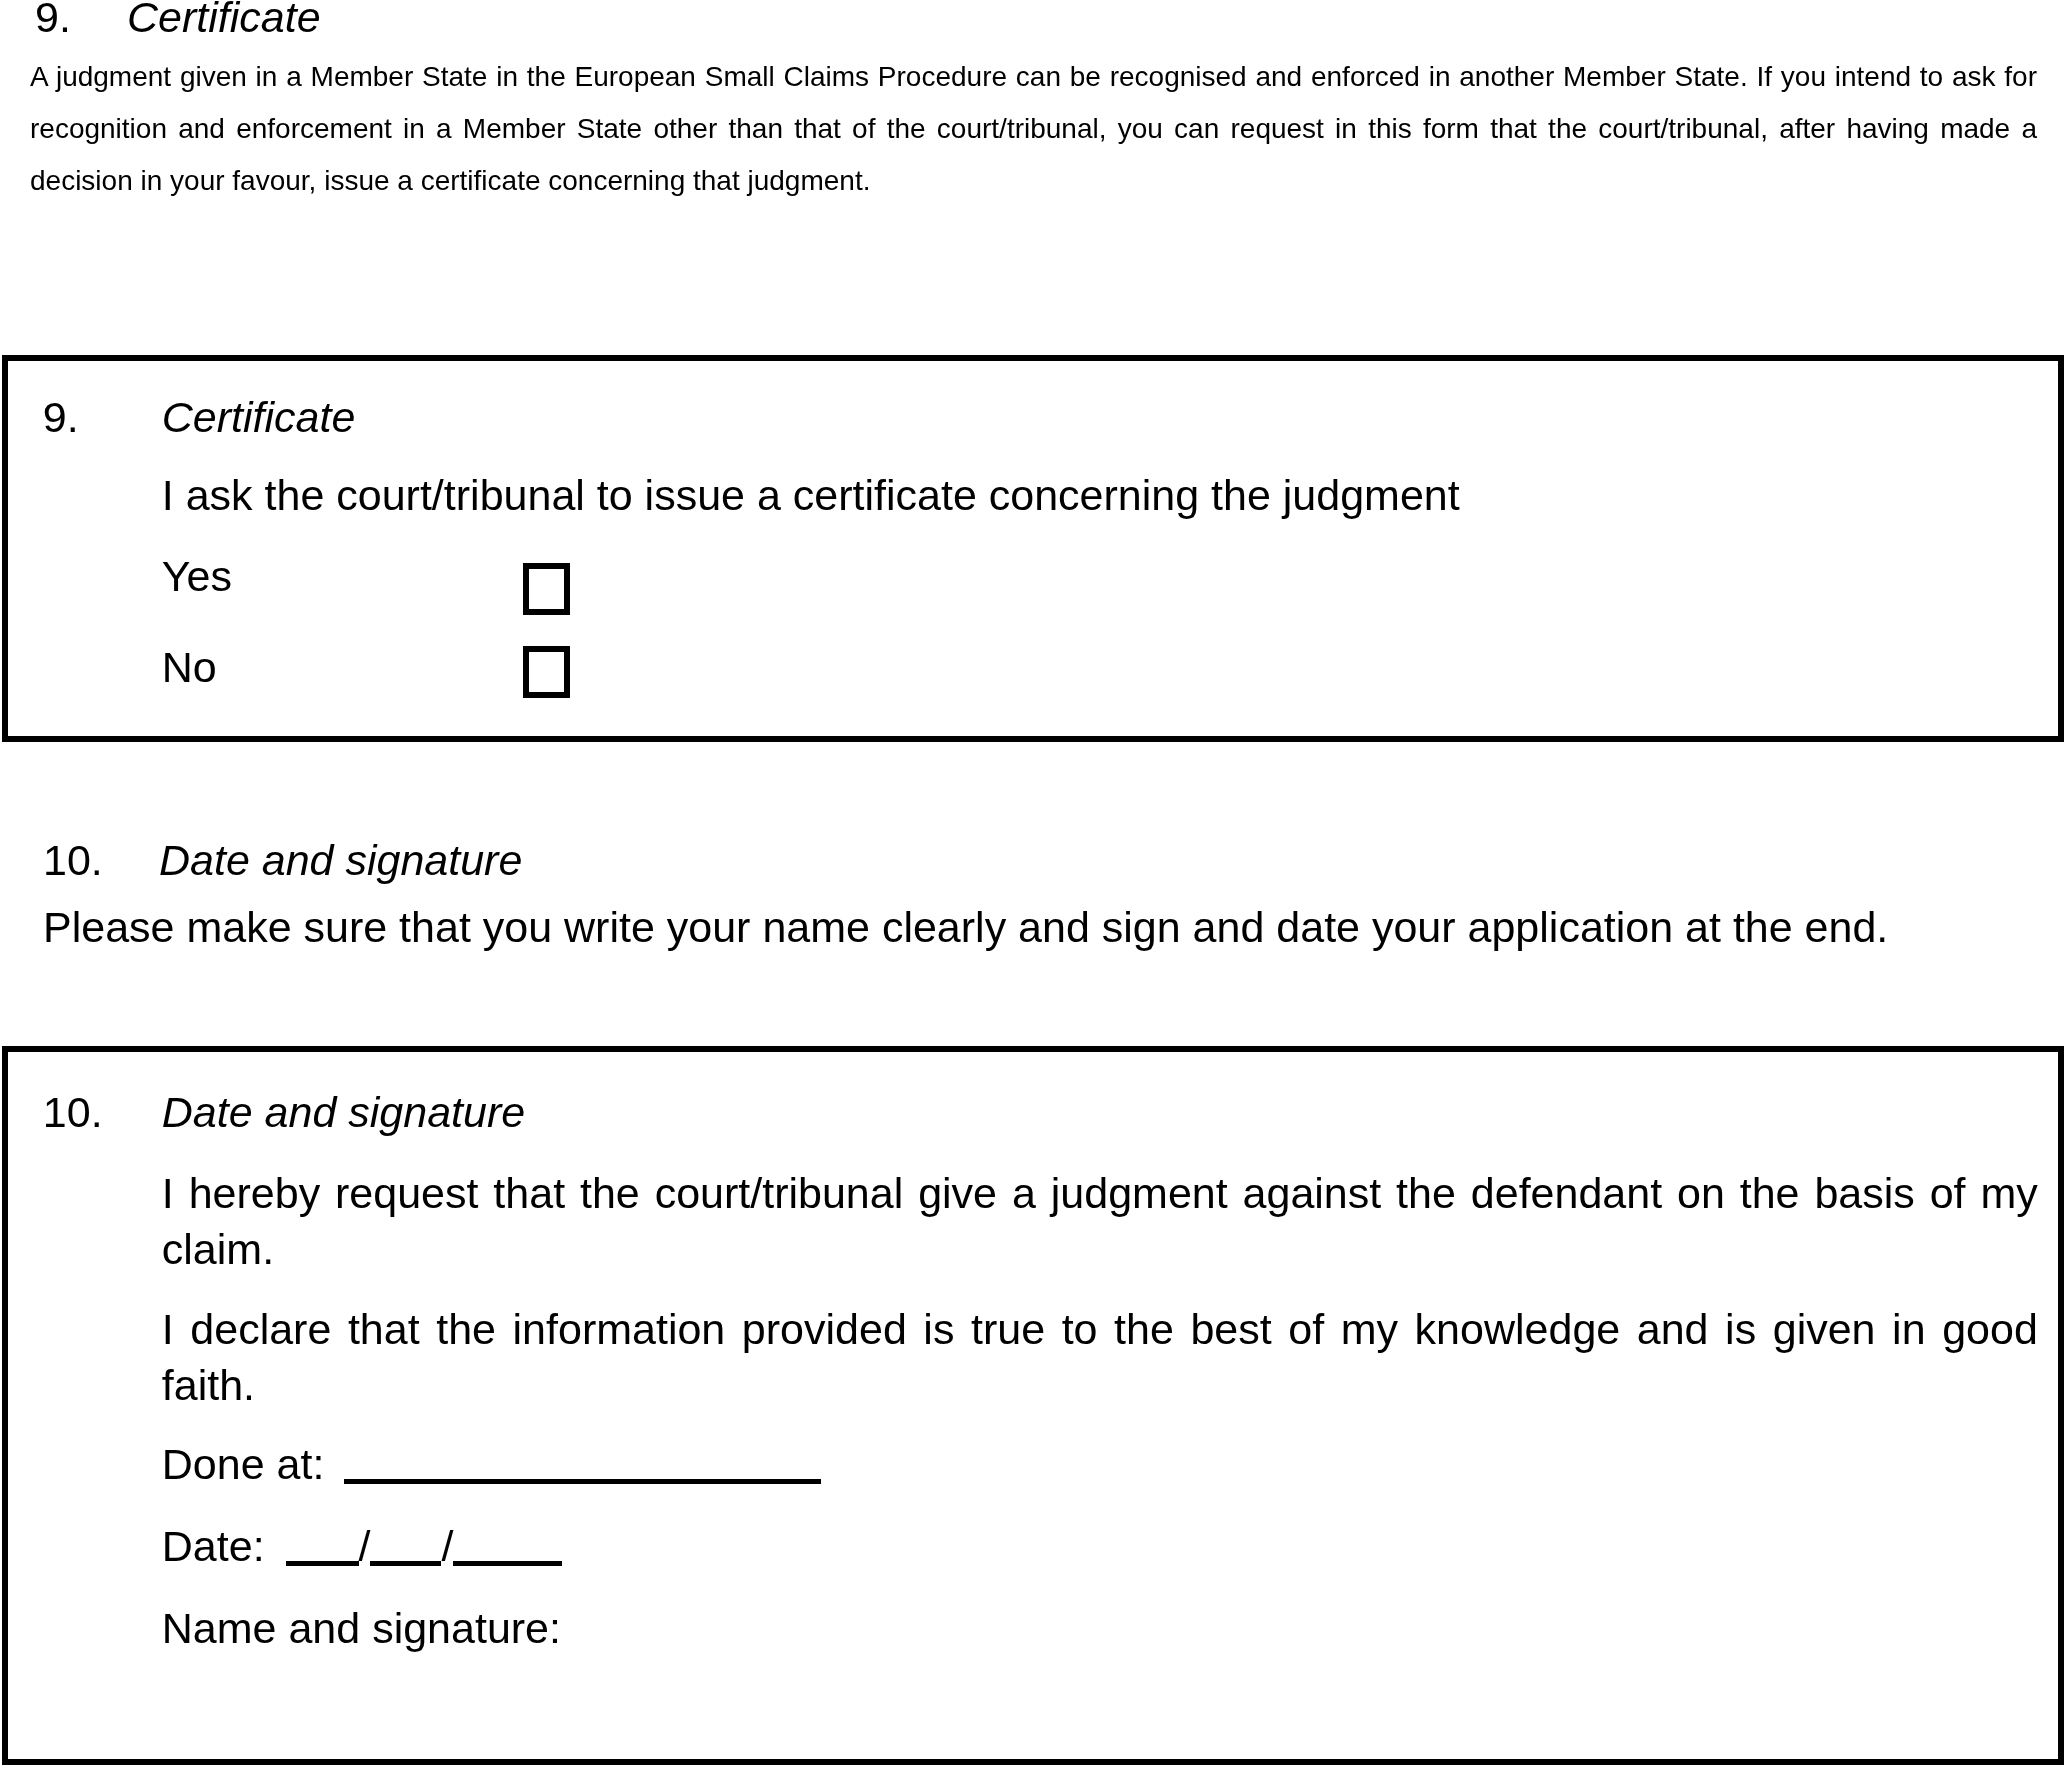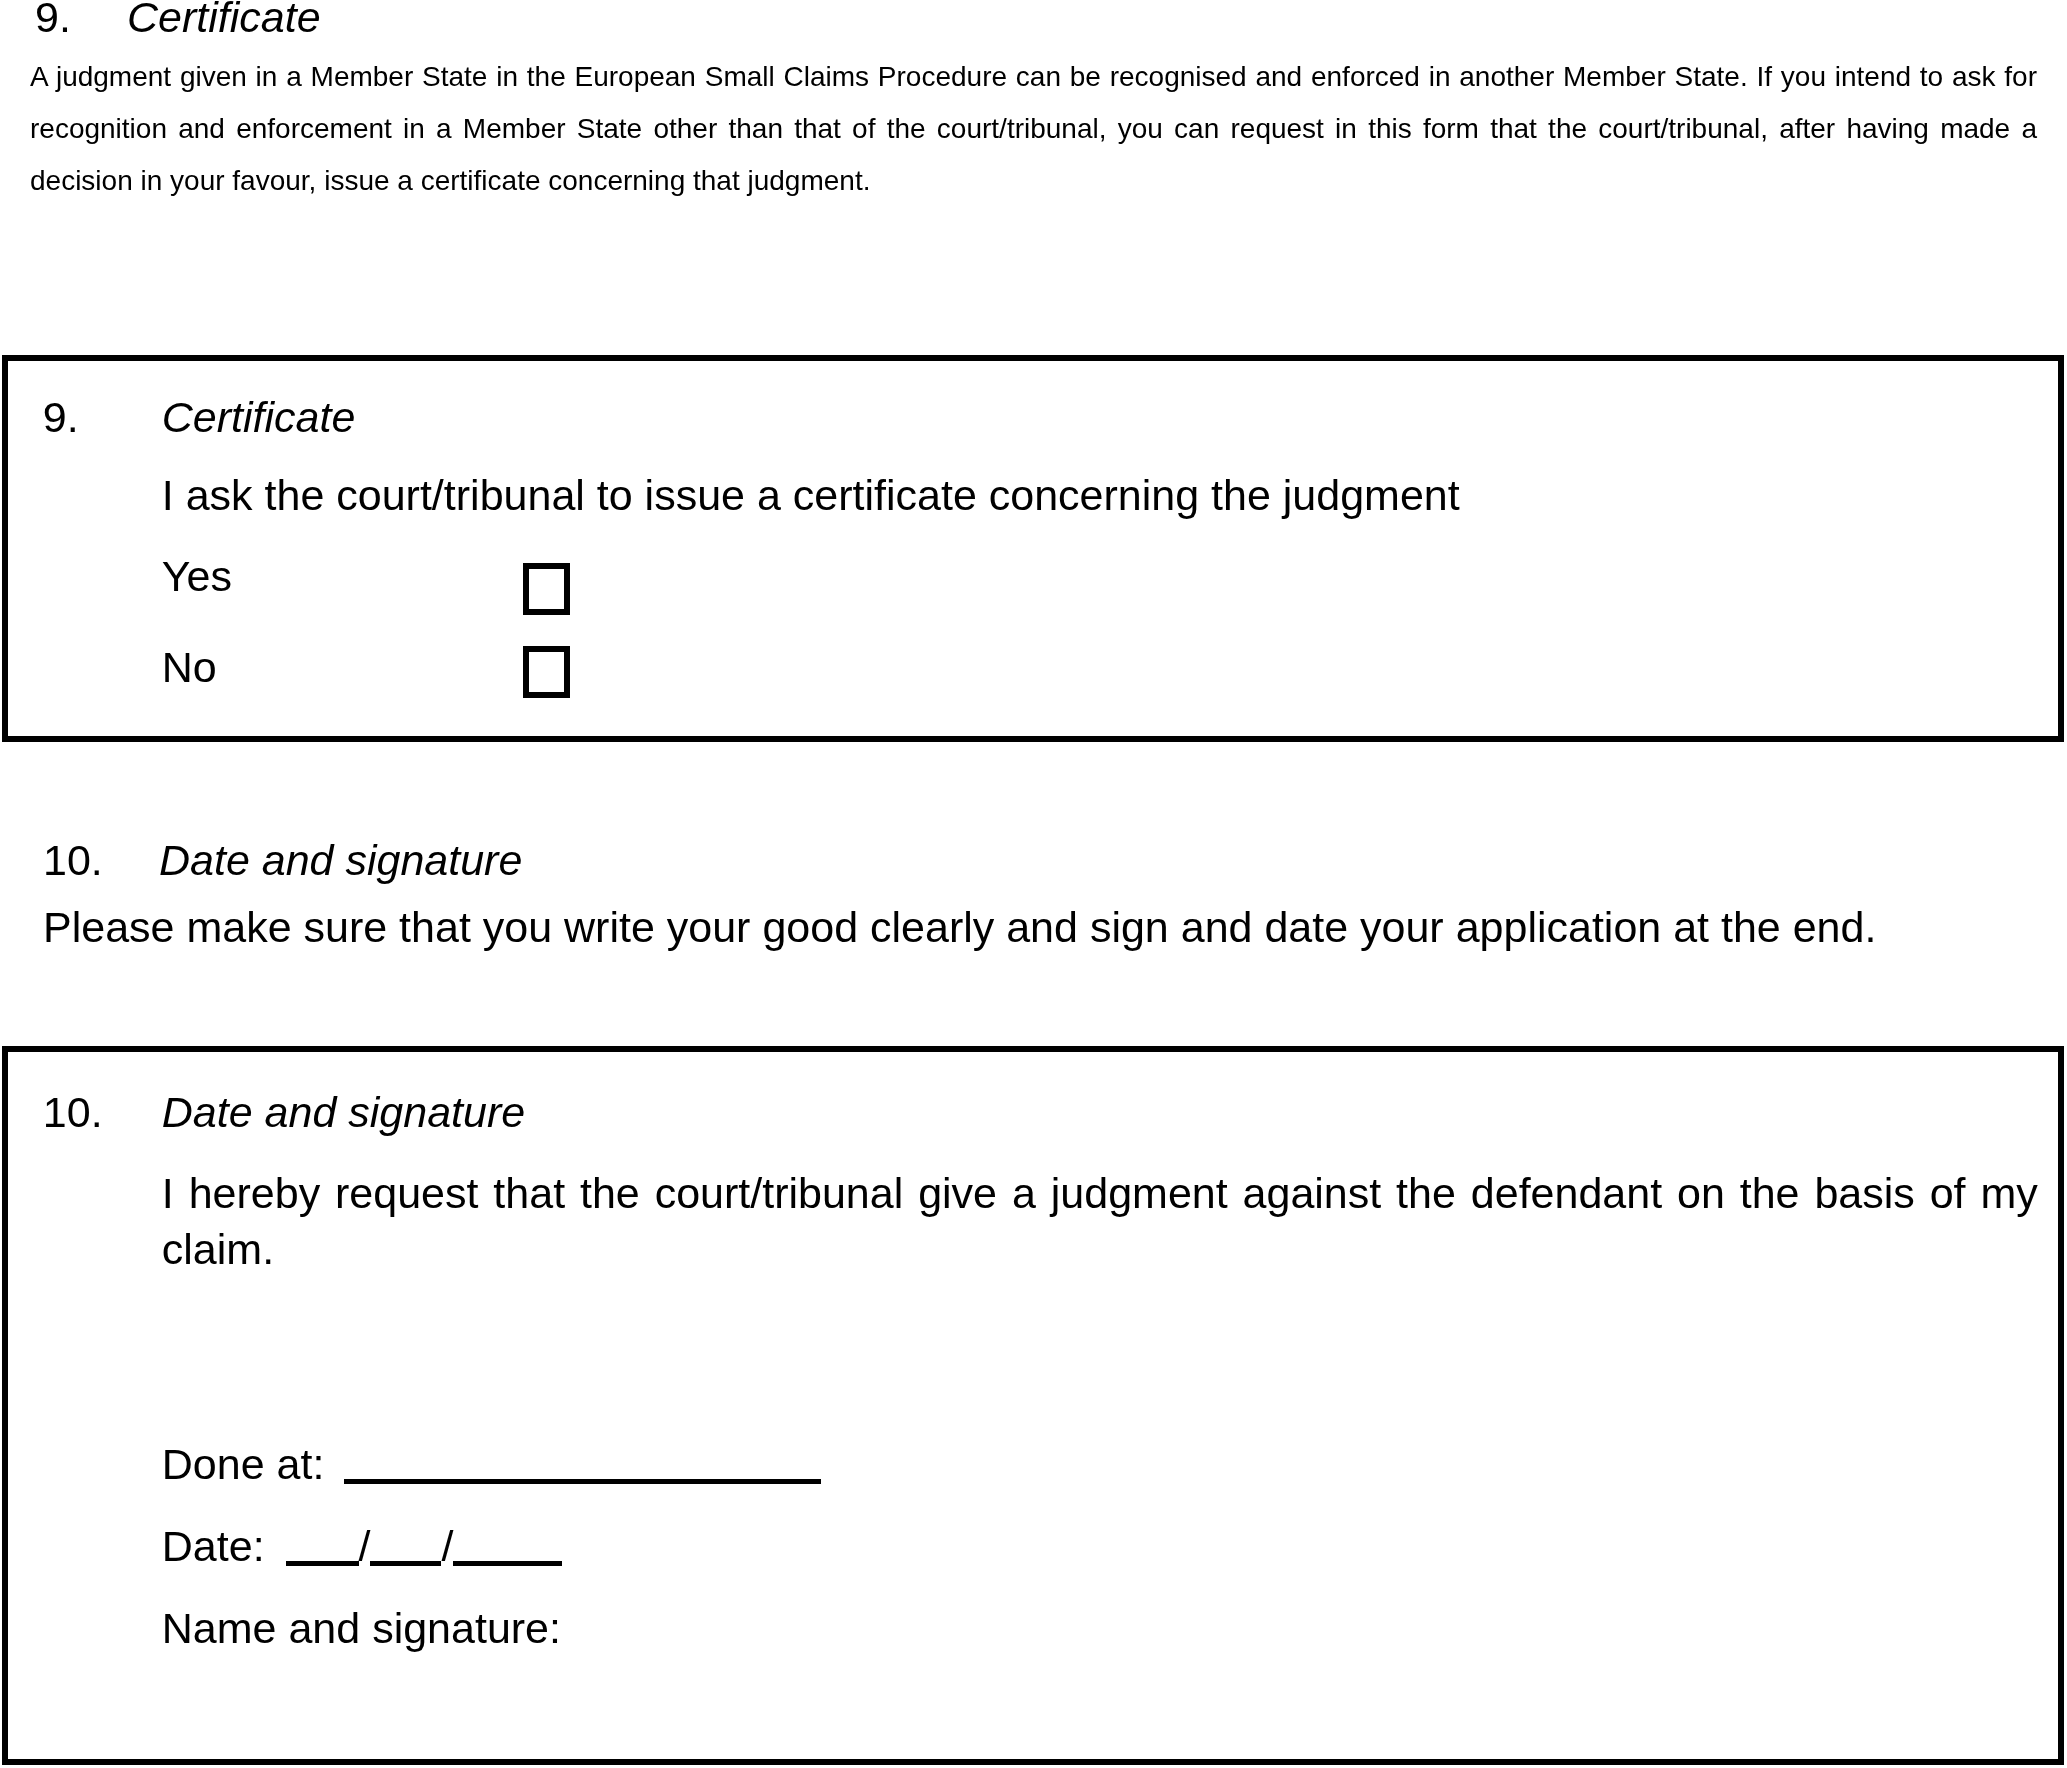--- a/index.html
+++ b/index.html
@@ -59,28 +59,29 @@
 
     <span class="abs lg" style="left:154px; top:187px;">Yes</span>
     <span class="cb" style="left:515px; top:202px;"></span>
 
     <span class="abs lg" style="left:154px; top:278px;">No</span>
     <span class="cb" style="left:515px; top:285px;"></span>
   </div>
 
   <span class="abs lg" style="left:43px; top:832px;">10.</span>
   <span class="abs lg it" style="left:159px; top:832px;">Date and signature</span>
-  <p class="abs lg nowrap" style="left:43px; top:899px;">Please make sure that you write your good clearly and sign and date your application at the end.</p>
+  <p class="abs lg nowrap" style="left:43px; top:899px;">Please make sure that you write your name clearly and sign and date your application at the end.</p>
 
   <div class="box" style="top:1046px; height:719px;">
     <span class="abs lg" style="left:35px; top:32px;">10.</span>
     <span class="abs lg it" style="left:154px; top:32px;">Date and signature</span>
 
     <p class="abs lg just" style="left:154px; top:113px; width:1876px;">I hereby request that the court/tribunal give a judgment against the defendant on the basis of my claim.</p>
 
+    <p class="abs lg just" style="left:154px; top:249px; width:1876px;">I declare that the information provided is true to the best of my knowledge and is given in good faith.</p>
 
     <p class="abs lg nowrap" style="left:154px; top:384px;">
       <span>Done at:</span>
       <span class="blank" style="width:477px; margin-left:7.3px;"></span>
     </p>
 
     <p class="abs lg nowrap" style="left:154px; top:466px;">
       <span>Date:</span>
       <span class="blank" style="width:73px; margin-left:9px;"></span><span class="sep">/</span><span class="blank" style="width:71px;"></span><span class="sep">/</span><span class="blank" style="width:109px;"></span>
     </p>

